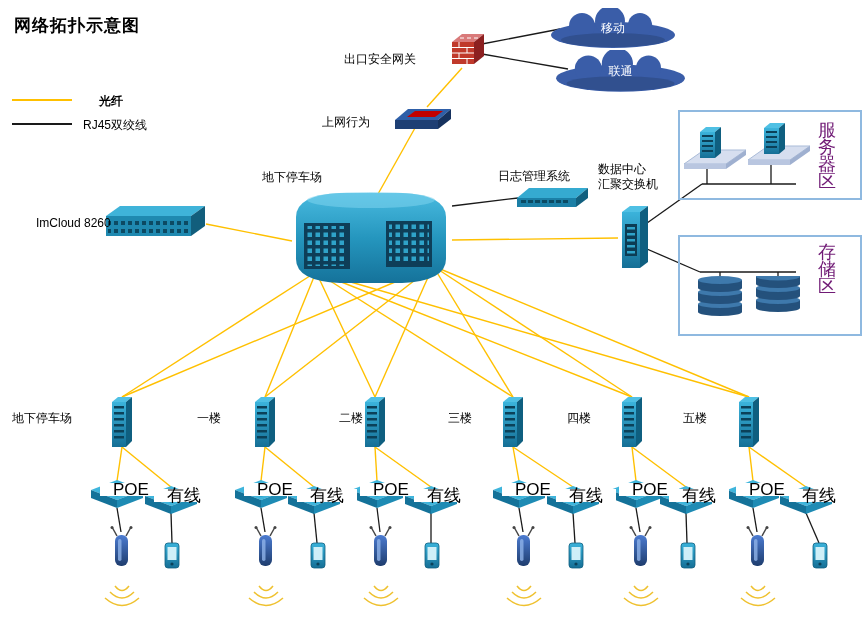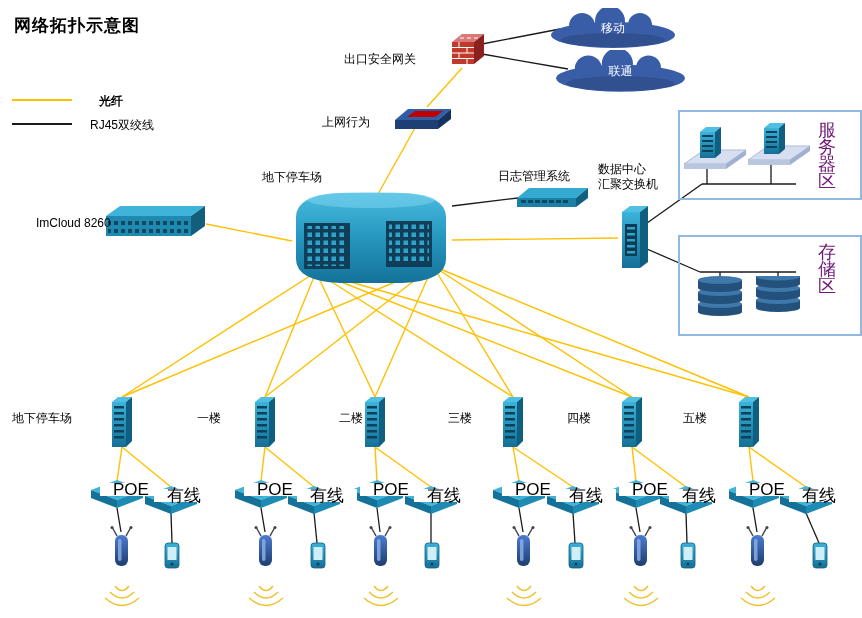--- a/index.html
+++ b/index.html
@@ -428,21 +428,21 @@
     </svg>
   <svg class="dev" style="left:677px;top:541px;" width="22" height="32" viewBox="0 0 22 32">
       <use href="#sym-terminal"></use>
     </svg>
   <svg class="dev" style="left:809px;top:541px;" width="22" height="32" viewBox="0 0 22 32">
       <use href="#sym-terminal"></use>
     </svg>
 
   <div class="title">网络拓扑示意图</div>
   <div class="lbl" style="left:99px;top:93px;font-weight:bold;">光纤</div>
-  <div class="lbl" style="left:90px;top:117px;">RJ45双绞线</div>
+  <div class="lbl" style="left:83px;top:117px;">RJ45双绞线</div>
 
   <div class="cloudlbl" style="left:548px;top:20px;width:130px;">移动</div>
   <div class="cloudlbl" style="left:553px;top:63px;width:135px;">联通</div>
 
   <div class="lbl" style="left:344px;top:51px;">出口安全网关</div>
   <div class="lbl" style="left:322px;top:114px;">上网行为</div>
   <div class="lbl" style="left:262px;top:169px;">地下停车场</div>
   <div class="lbl" style="left:498px;top:168px;">日志管理系统</div>
   <div class="lbl dc-lbl" style="left:598px;top:162px;">
     <div>数据中心</div>

